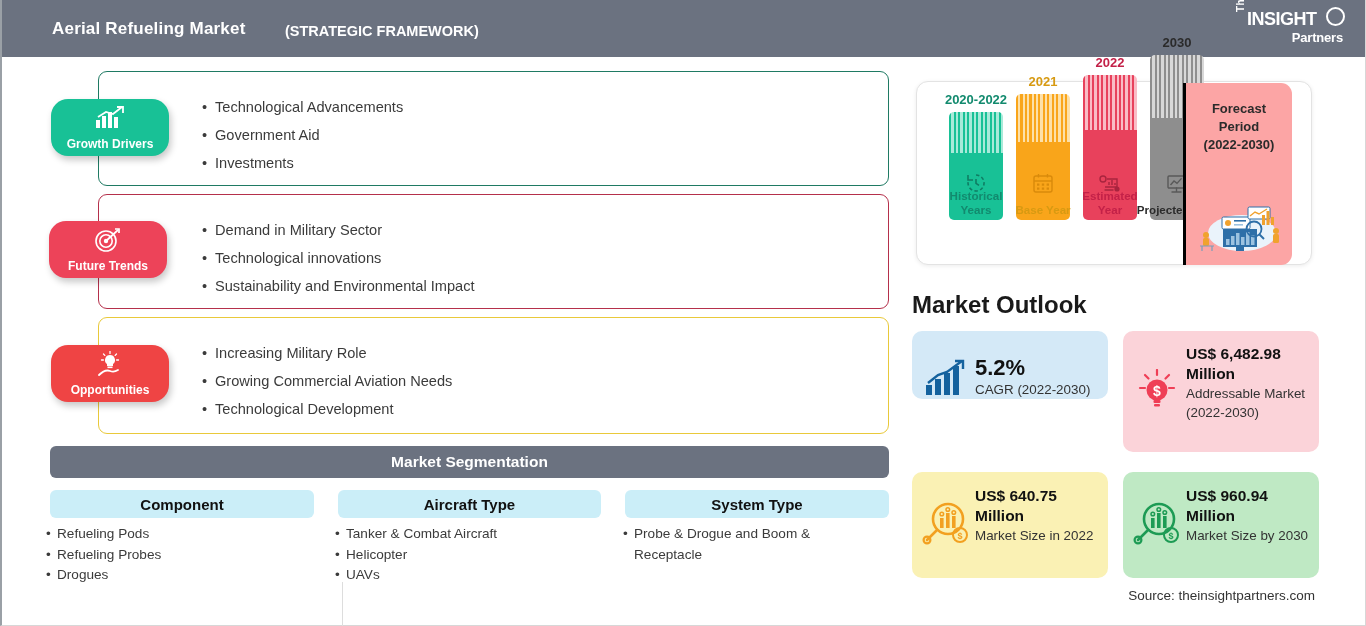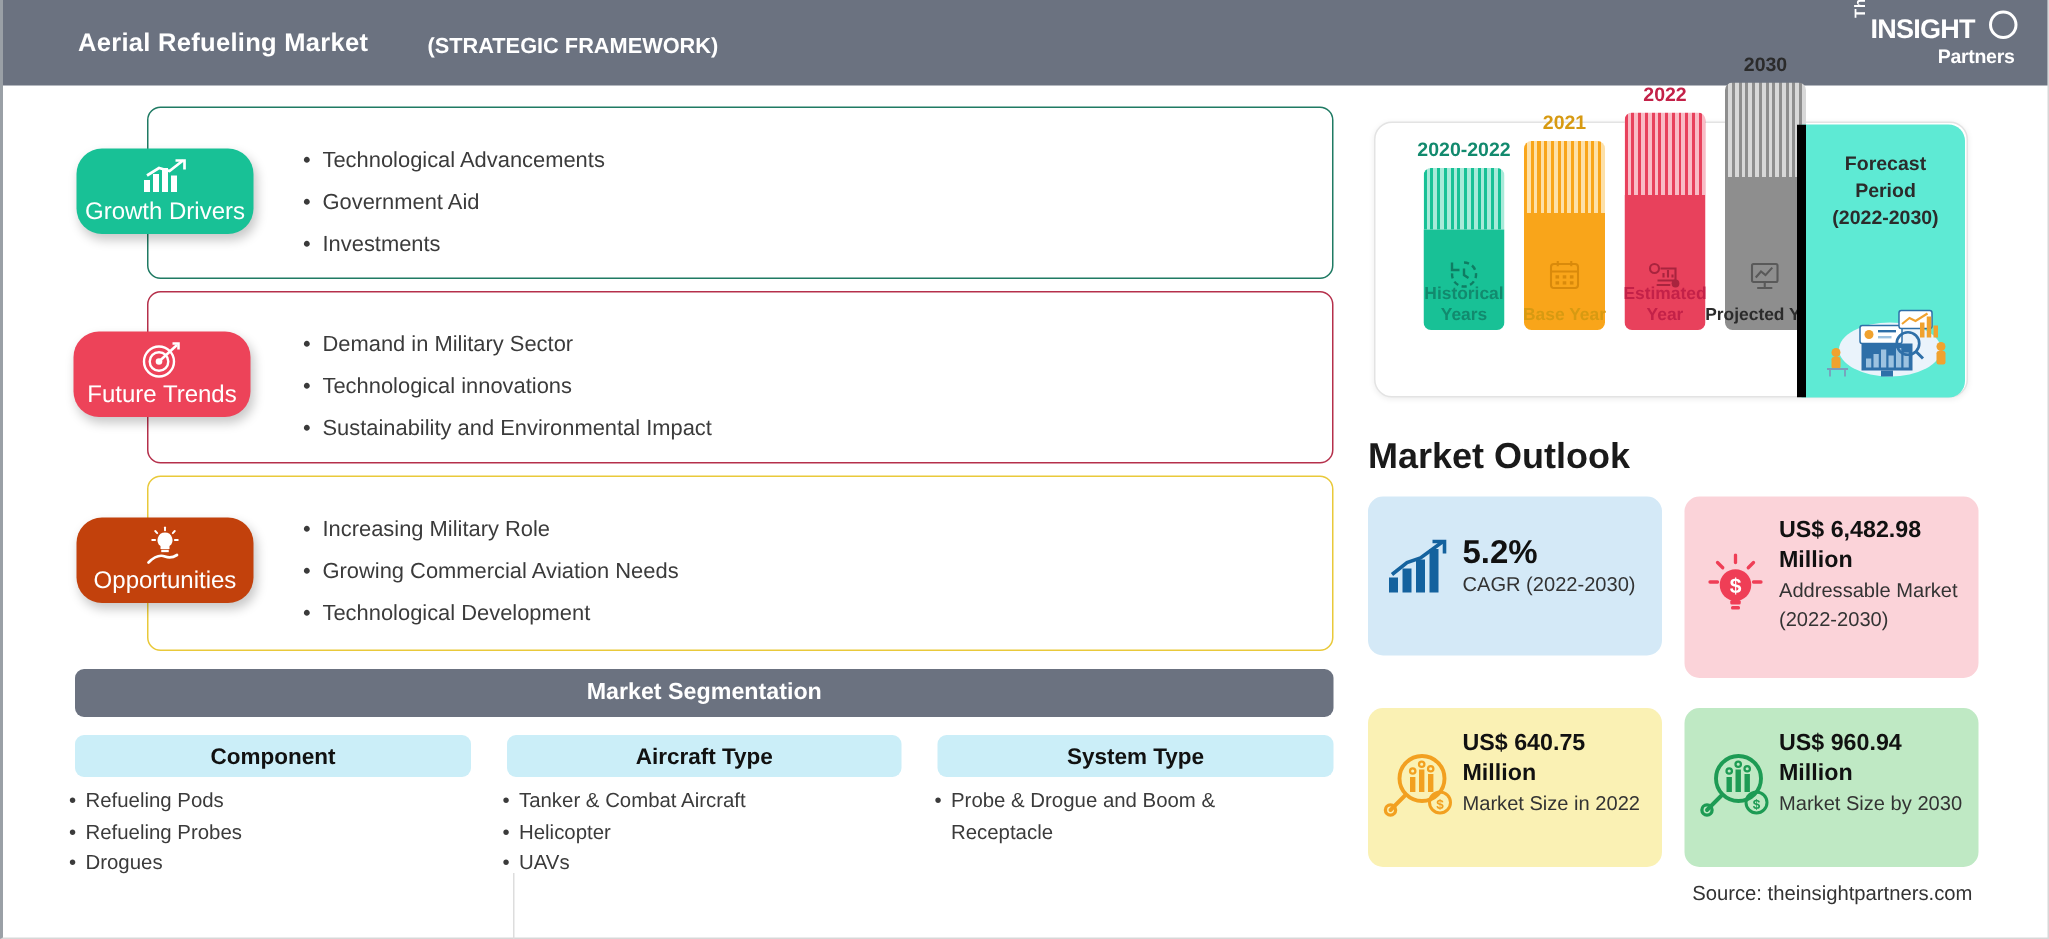--- a/index.html
+++ b/index.html
@@ -35,23 +35,23 @@
         border:1.4px solid;border-radius:9px;background:#fff;}
   #row-growth{top:71px;height:115px;border-color:#1f7a63;}
   #row-trends{top:194px;height:115px;border-color:#b5304b;}
   #row-opps{top:317px;height:117px;border-color:#e9c93a;}
 
   .badge{position:absolute;width:118px;height:57px;border-radius:17px;
         color:#fff;z-index:4;
         box-shadow:2px 4px 7px rgba(0,0,0,.22);}
   #badge-growth{left:49px;top:99px;background:#18c196;}
   #badge-trends{left:47px;top:221px;background:#ed4359;}
-  #badge-opps{left:49px;top:345px;background:#c2410c;}
+  #badge-opps{left:49px;top:345px;background:#ef4444;}
   .badge-label{position:absolute;left:0;right:0;bottom:5px;text-align:center;
-        font-size:16px;font-weight:normal;}
+        font-size:12px;font-weight:bold;}
   .badge-ico{position:absolute;left:0;right:0;top:5px;height:27px;
         display:flex;align-items:center;justify-content:center;}
 
   .bullets{position:absolute;list-style:none;margin:0;padding:0;}
   .bullets li{font-size:14.6px;color:#3b3b3b;line-height:28px;
         position:relative;padding-left:13px;white-space:nowrap;}
   .bullets li:before{content:"•";position:absolute;left:0;top:0;color:#3b3b3b;}
   #bul-growth{left:200px;top:93px;}
   #bul-trends{left:200px;top:216px;}
   #bul-opps{left:200px;top:339px;}
@@ -83,32 +83,32 @@
   .tl-bar-wrap{position:absolute;bottom:44px;width:54px;}
   .tl-year{position:absolute;left:-14px;width:82px;text-align:center;
         font-size:13px;font-weight:bold;}
   .tl-bar{position:absolute;bottom:0;width:54px;border-radius:5px;overflow:hidden;}
   .tl-stripe{height:38%;width:100%;}
   .tl-solid{height:62%;width:100%;position:relative;}
   .tl-ico{position:absolute;left:0;right:0;top:38%;height:26px;
         display:flex;align-items:center;justify-content:center;}
   .tl-cap{position:absolute;bottom:4px;width:82px;left:-14px;text-align:center;
         font-size:11.6px;font-weight:bold;line-height:13.5px;}
-  #fc-panel{position:absolute;right:1px;top:1px;width:106px;height:182px;
-        background:#5eead4;border-radius:0 11px 11px 0;border-left:6px solid #000000;}
+  #fc-panel{position:absolute;right:19px;top:1px;width:106px;height:182px;
+        background:#fca5a5;border-radius:0 11px 11px 0;border-left:3px solid #000000;}
   #fc-text{position:absolute;left:0;right:0;top:17px;text-align:center;
         font-size:13px;font-weight:bold;color:#2b2b2b;line-height:18px;}
   #fc-illus{position:absolute;left:6px;bottom:10px;width:94px;height:56px;}
 
   
   #outlook-title{position:absolute;left:910px;top:291px;font-size:24px;
         font-weight:bold;color:#1a1a1a;}
   .ocard{position:absolute;border-radius:10px;box-sizing:border-box;
         padding:10px 10px 10px 8px;}
-  #ocard-0{left:910px;top:331px;width:196px;height:106px;background:#d4e9f7;}
+  #ocard-0{left:910px;top:331px;width:196px;height:68px;background:#d4e9f7;}
   #ocard-1{left:1121px;top:331px;width:196px;height:121px;background:#fbd3d9;}
   #ocard-2{left:910px;top:472px;width:196px;height:106px;background:#faf1b4;}
   #ocard-3{left:1121px;top:472px;width:196px;height:106px;background:#bfe9c4;}
   .ocard-ico{position:absolute;left:9px;width:50px;display:flex;
         align-items:center;justify-content:center;}
   .ocard-body{position:absolute;left:63px;right:7px;}
   .ocard-big{font-size:22px;font-weight:bold;color:#111;line-height:25px;}
   .ocard-big-sm{font-size:15.5px;font-weight:bold;color:#111;line-height:20px;}
   .ocard-sub{font-size:13.4px;color:#333;line-height:19px;}
   #source{position:absolute;right:50px;top:588px;font-size:13.5px;color:#333;}

